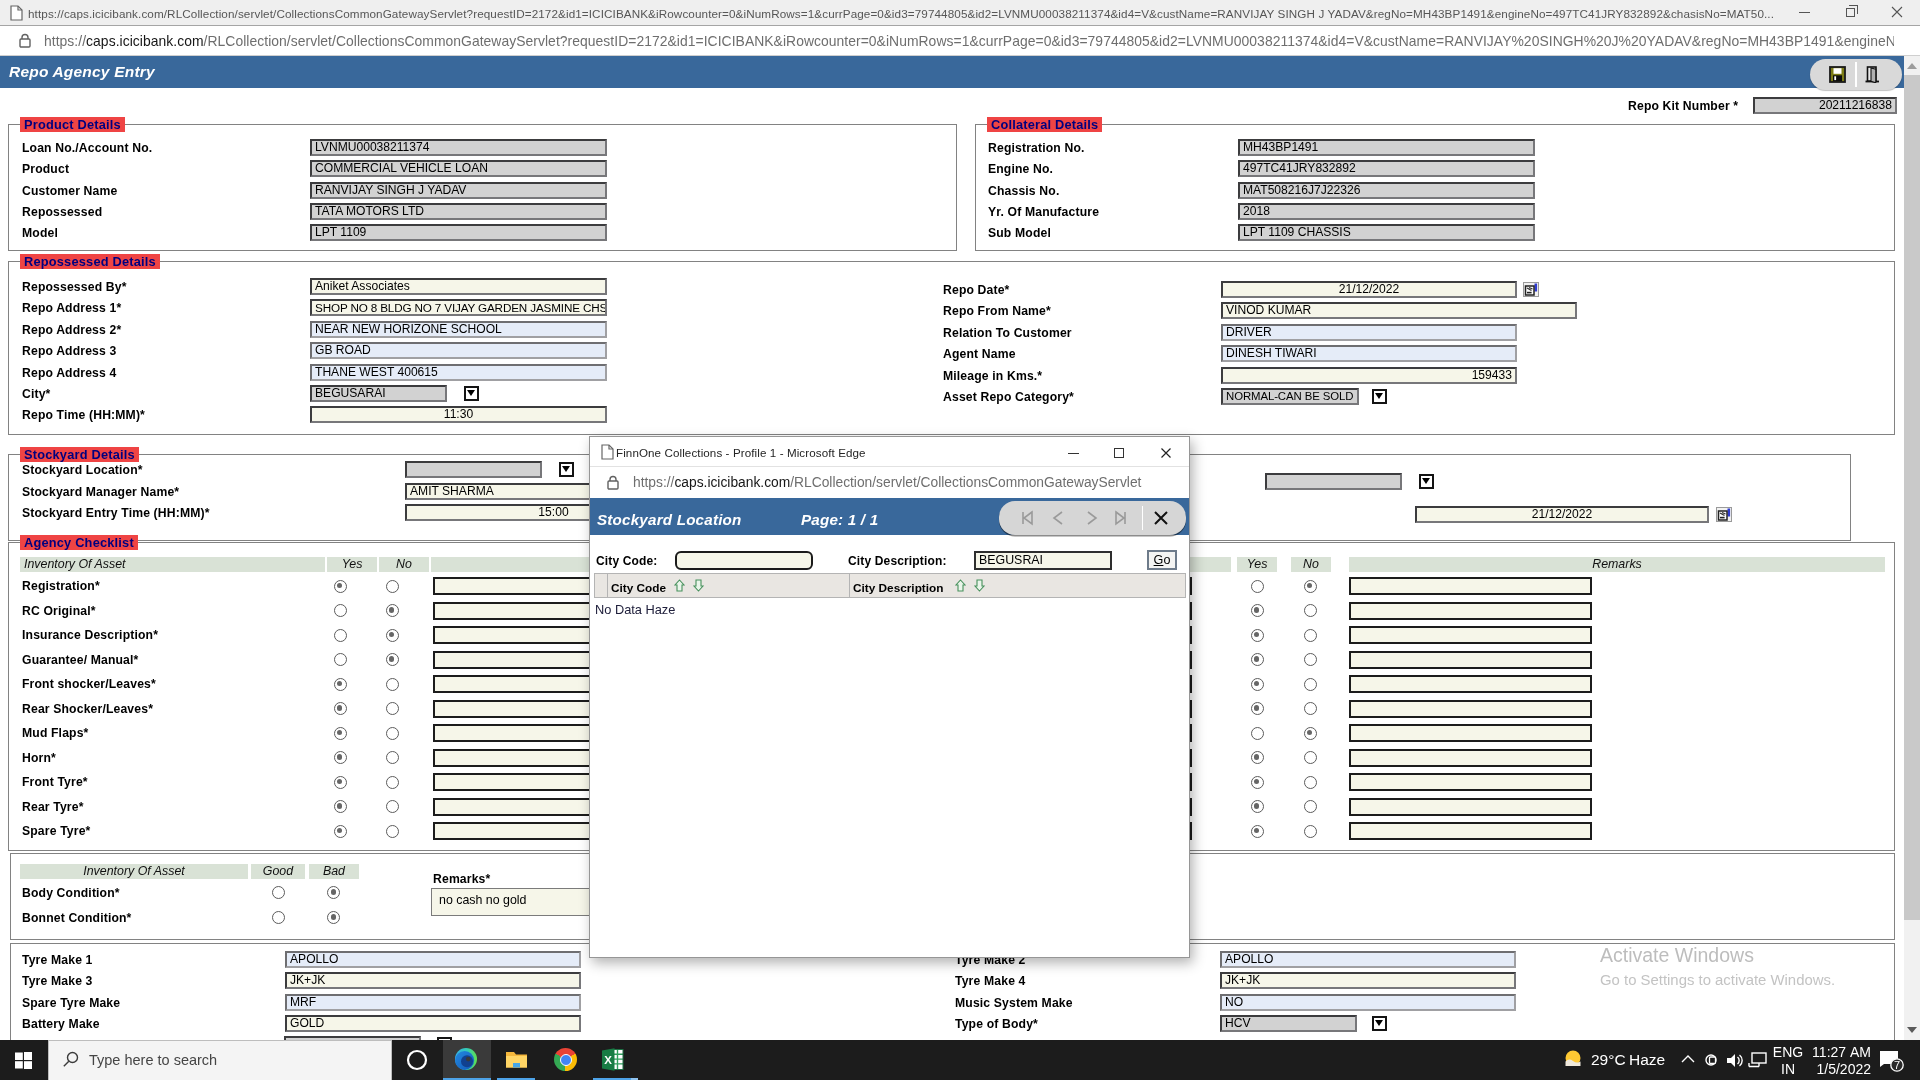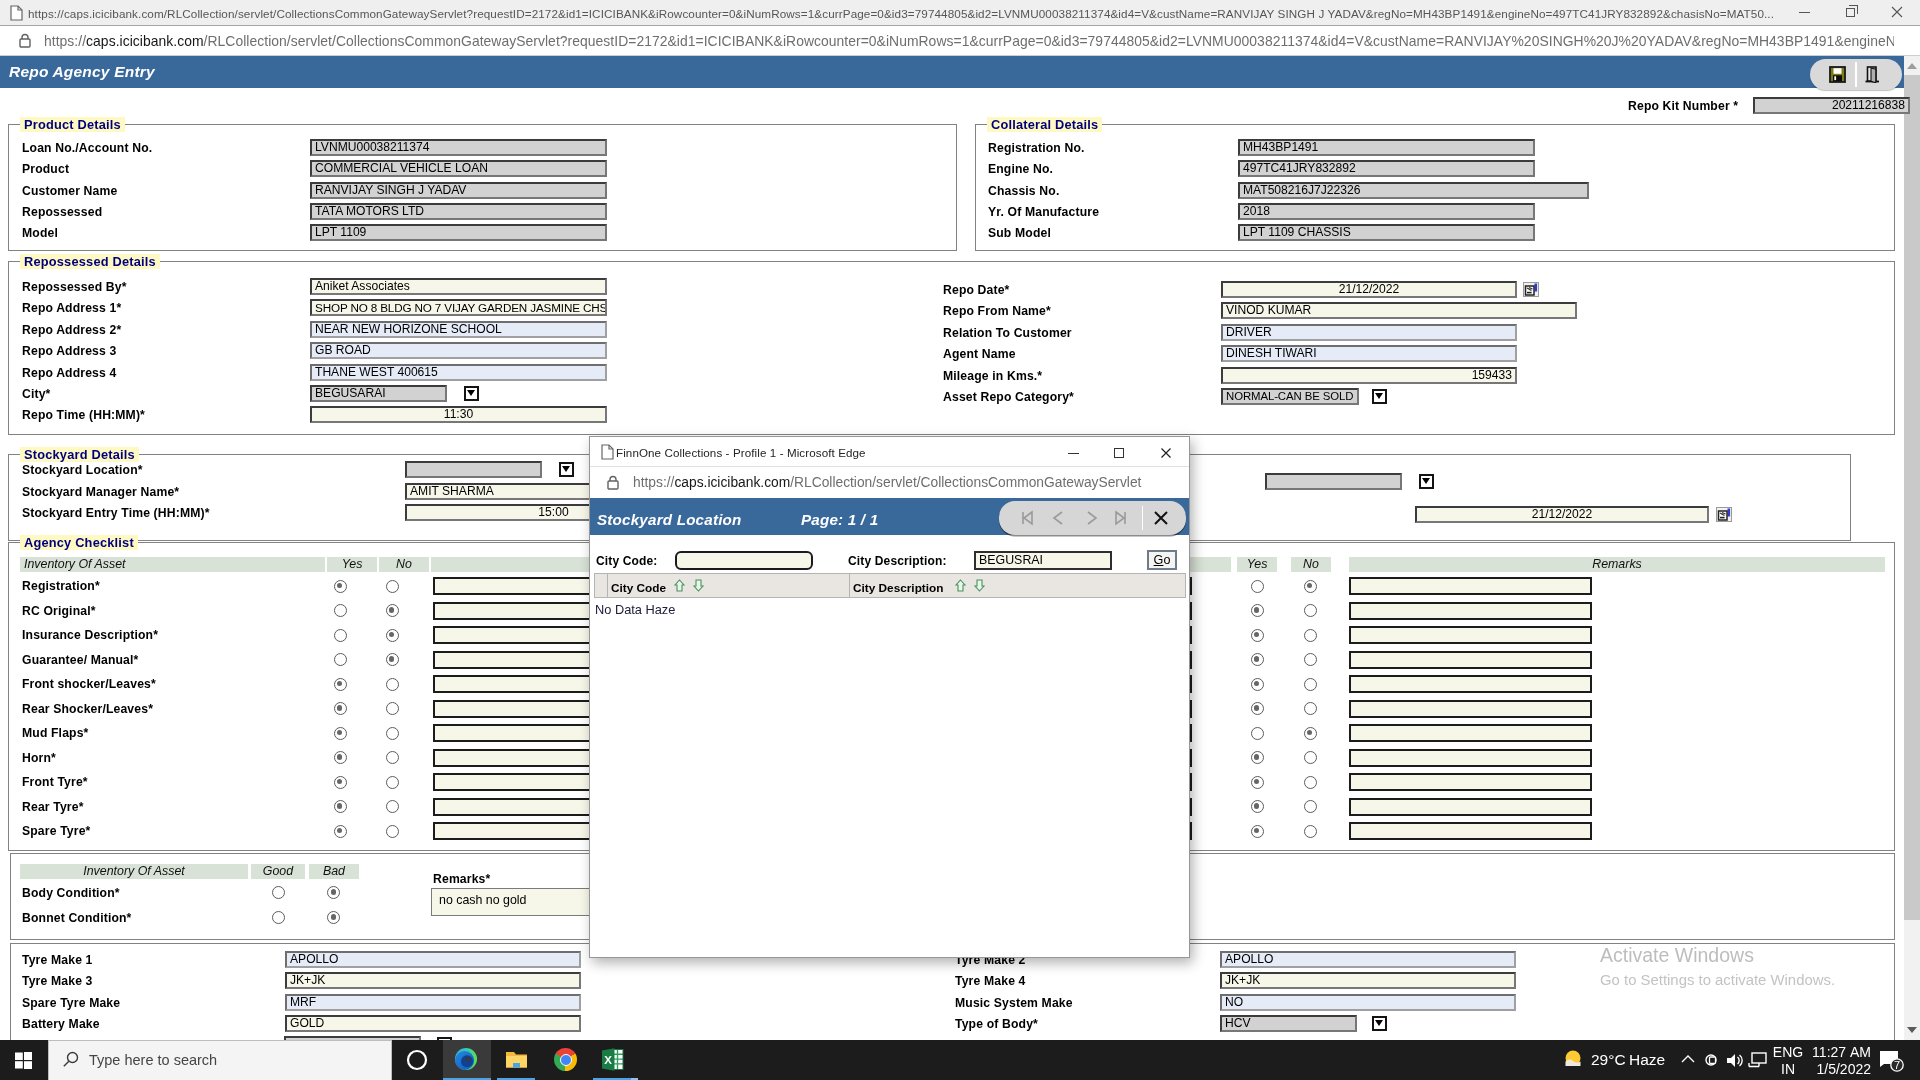--- a/index.html
+++ b/index.html
@@ -5,21 +5,21 @@
 #sc{position:relative;width:1920px;height:1080px;background:#fff;font-family:"Liberation Sans",sans-serif;overflow:hidden}
 .a{position:absolute}
 .lb{position:absolute;font-weight:bold;font-size:12.2px;white-space:nowrap;color:#000;letter-spacing:.15px}
 .f{position:absolute;height:17px;border:2px solid;border-color:#454547 #828285 #828285 #454547;font-size:12.1px;line-height:13px;padding:0 3px;white-space:nowrap;overflow:hidden;color:#000}
 .cream{background:#F6F6E9;border-color:#3c3c3e #77777a #77777a #3c3c3e}
 .blu{background:#E5ECF8;border-color:#6e6e71 #a0a0a3 #a0a0a3 #6e6e71}
 .gry{background:#D2D2D2;border-color:#3c3c3e #77777a #77777a #3c3c3e}
 .ctr{text-align:center}
 .rgt{text-align:right}
 .fs{position:absolute;border:1px solid #828282}
-.leg{position:absolute;top:-8px;left:11px;background:#fef9c3;padding:0 4px;color:#00007e;font-weight:bold;font-size:12.8px;white-space:nowrap;letter-spacing:.2px}
+.leg{position:absolute;top:-8px;left:11px;background:#ef4444;padding:0 4px;color:#00007e;font-weight:bold;font-size:12.8px;white-space:nowrap;letter-spacing:.2px}
 .dd{position:absolute;width:15px;height:15px;background:#fff;border:2px solid #141414}
 .dd::after{content:"";position:absolute;left:1px;top:2px;width:0;height:0;border:4.5px solid transparent;border-top:6.5px solid #000}
 .rd{position:absolute;width:13px;height:13px;border-radius:50%;background:#fff;border:1.4px solid #5c5c5c}
 .rd.on::after{content:"";position:absolute;left:2.3px;top:2.3px;width:5.6px;height:5.6px;border-radius:50%;background:#666}
 .ck{position:absolute;height:18px;border:2.5px solid #1c1c1c;background:#F6F6E9}
 .bd{position:absolute;height:15px;background:#D9E2D6;font-style:italic;font-size:12.4px;line-height:15px;color:#111}
 </style></head><body>
 <div id="sc">
 <div class="a" style="left:0;top:0;width:1920px;height:26px;background:#EFEFEF;border-bottom:1px solid #A5A5A5"></div>
 <svg class="a" style="left:9px;top:5px" width="15" height="16" viewBox="0 0 15 16">
@@ -56,21 +56,21 @@
     </svg>
 <div class="a" style="left:1904px;top:56px;width:16px;height:984px;background:#F1F1F1"></div>
 <svg class="a" style="left:1907px;top:62px" width="10" height="8" viewBox="0 0 10 8">
       <path d="M5 1 L10 7 L0 7 z" fill="#9d9d9d"></path>
     </svg>
 <div class="a" style="left:1904px;top:75px;width:16px;height:845px;background:#C9C9C9"></div>
 <svg class="a" style="left:1907px;top:1026px" width="10" height="8" viewBox="0 0 10 8">
       <path d="M5 7 L10 1 L0 1 z" fill="#5a5a5a"></path>
     </svg>
 <div class="lb" style="left:1628px;top:99px">Repo Kit Number *</div>
-<div class="f gry rgt" style="left:1753px;top:97px;width:157px">20211216838</div>
+<div class="f gry rgt" style="left:1753px;top:97px;width:144px">20211216838</div>
 <div class="fs" style="left:8px;top:124px;width:949px;height:127px">
       <span class="leg">Product Details</span>
     </div>
 <div class="fs" style="left:975px;top:124px;width:920px;height:127px">
       <span class="leg">Collateral Details</span>
     </div>
 <div class="fs" style="left:8px;top:261px;width:1887px;height:173.5px">
       <span class="leg">Repossessed Details</span>
     </div>
 <div class="fs" style="left:8px;top:454px;width:1843px;height:87px">
@@ -89,21 +89,21 @@
 <div class="f gry " style="left:310px;top:181.6px;width:297px">RANVIJAY SINGH J YADAV</div>
 <div class="lb" style="left:22px;top:204.9px">Repossessed</div>
 <div class="f gry " style="left:310px;top:202.9px;width:297px">TATA MOTORS LTD</div>
 <div class="lb" style="left:22px;top:226.2px">Model</div>
 <div class="f gry " style="left:310px;top:224.2px;width:297px">LPT 1109</div>
 <div class="lb" style="left:988px;top:141.0px">Registration No.</div>
 <div class="f gry " style="left:1238px;top:139.0px;width:297px">MH43BP1491</div>
 <div class="lb" style="left:988px;top:162.3px">Engine No.</div>
 <div class="f gry " style="left:1238px;top:160.3px;width:297px">497TC41JRY832892</div>
 <div class="lb" style="left:988px;top:183.6px">Chassis No.</div>
-<div class="f gry " style="left:1238px;top:181.6px;width:351px">MAT508216J7J22326</div>
+<div class="f gry " style="left:1238px;top:181.6px;width:297px">MAT508216J7J22326</div>
 <div class="lb" style="left:988px;top:204.9px">Yr. Of Manufacture</div>
 <div class="f gry " style="left:1238px;top:202.9px;width:297px">2018</div>
 <div class="lb" style="left:988px;top:226.2px">Sub Model</div>
 <div class="f gry " style="left:1238px;top:224.2px;width:297px">LPT 1109 CHASSIS</div>
 <div class="lb" style="left:22px;top:280.0px">Repossessed By*</div>
 <div class="f cream " style="left:310px;top:278.0px;width:297px">Aniket Associates</div>
 <div class="lb" style="left:22px;top:301.4px">Repo Address 1*</div>
 <div class="f cream " style="left:310px;top:299.4px;width:297px"><span style="font-size:11.7px;letter-spacing:-.15px">SHOP NO 8 BLDG NO 7 VIJAY GARDEN JASMINE CHS</span></div>
 <div class="lb" style="left:22px;top:322.8px">Repo Address 2*</div>
 <div class="f blu " style="left:310px;top:320.8px;width:297px">NEAR NEW HORIZONE SCHOOL</div>

